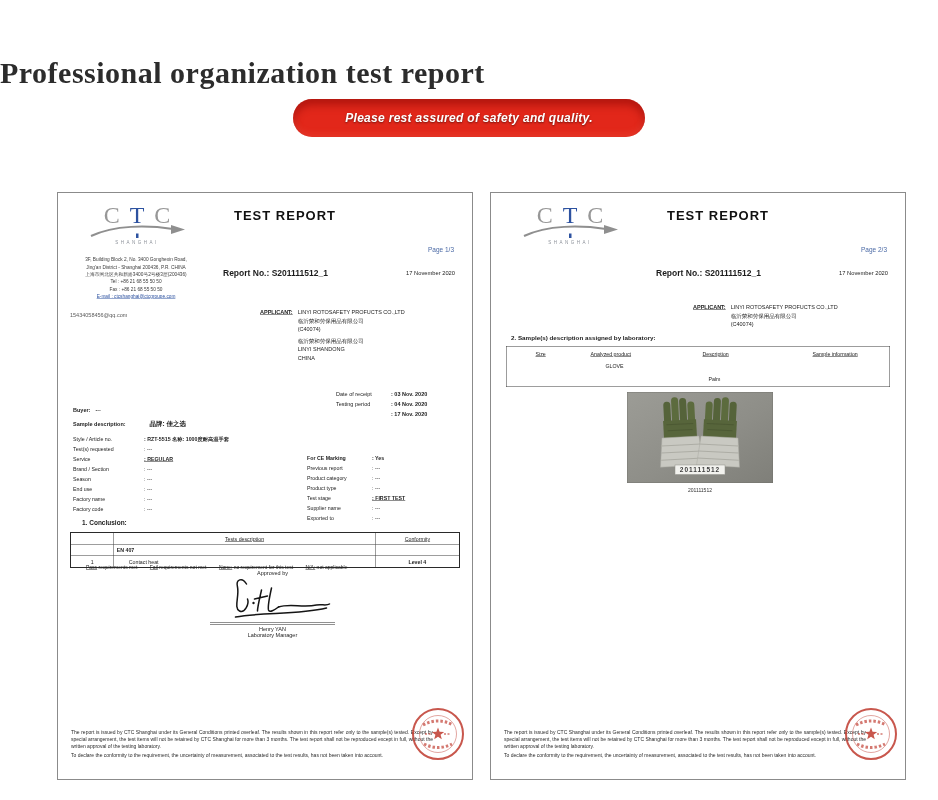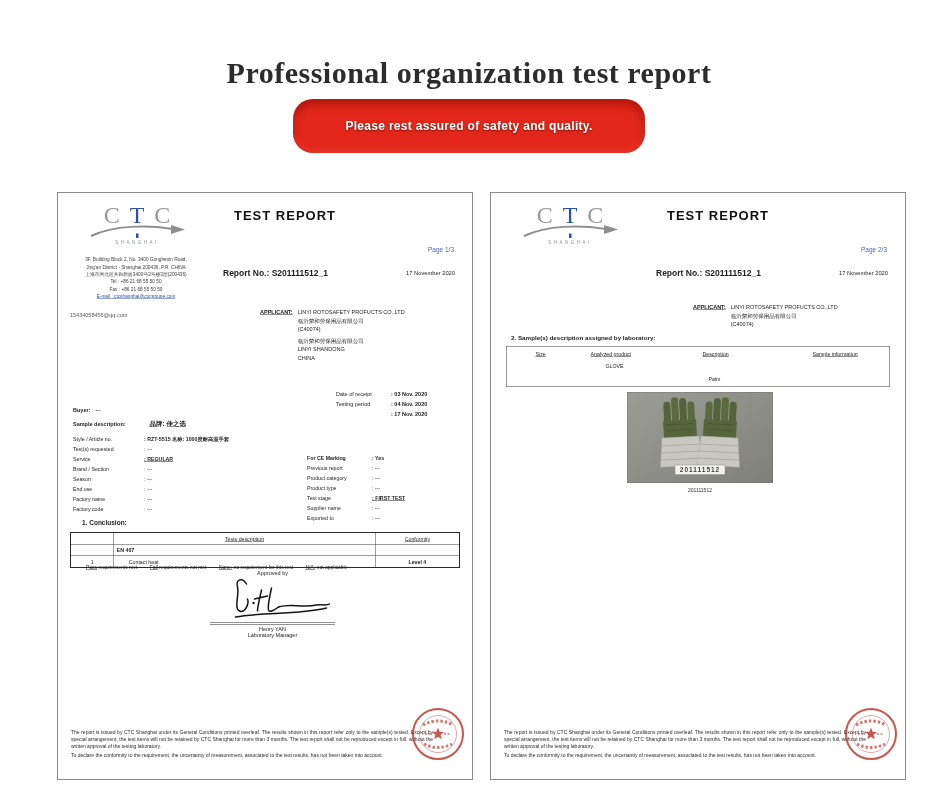--- a/index.html
+++ b/index.html
@@ -1,25 +1,25 @@
 <!DOCTYPE html>
 <html><head>
 <meta charset="utf-8">
 <style>
   html,body{margin:0;padding:0;}
   body{width:938px;height:800px;position:relative;background:#ffffff;
        font-family:"Liberation Sans",sans-serif;overflow:hidden;color:#1c1c1c;}
 
-  .main-title{position:absolute;top:36px;left:0;width:100%;text-align:center;
+  .main-title{position:absolute;top:36px;left:0;width:100%;
     font-family:"Liberation Serif",serif;font-size:30px;font-weight:700;color:#2c2c2c;letter-spacing:.5px;}
 
   .banner{position:absolute;top:99px;left:50%;transform:translateX(-50%);
-    width:352px;height:54px;border-radius:20px;background:#e2271a;
+    width:352px;height:38px;border-radius:20px;background:#e2271a;
     box-shadow:inset 0 6px 9px rgba(120,0,0,.45), inset 0 -3px 6px rgba(255,120,100,.22);
-    display:flex;align-items:center;justify-content:center;cursor:pointer;}
+    display:flex;align-items:center;justify-content:center;cursor:pointer;font-style:italic;}
   .banner-text{color:#fff;font-size:12px;font-weight:700;text-shadow:0 1px 2px rgba(0,0,0,.5);letter-spacing:.3px;}
 
   .docs{position:absolute;top:192px;left:57px;display:flex;gap:17px;}
   .doc-outer{width:414px;height:586px;border:1px solid #8b8b8b;background:#fff;position:relative;overflow:hidden;}
   .doc{position:absolute;left:0;top:0;width:828px;height:1172px;transform:scale(.5);transform-origin:0 0;}
 
   .logo{position:absolute;left:52px;top:20px;width:212px;text-align:center;}
   .logo-letters{font-family:"Liberation Serif",serif;font-size:48px;line-height:1;color:#979797;
     display:flex;justify-content:center;gap:20px;}
   .logo-letters .lt{color:#2d52a0;}

